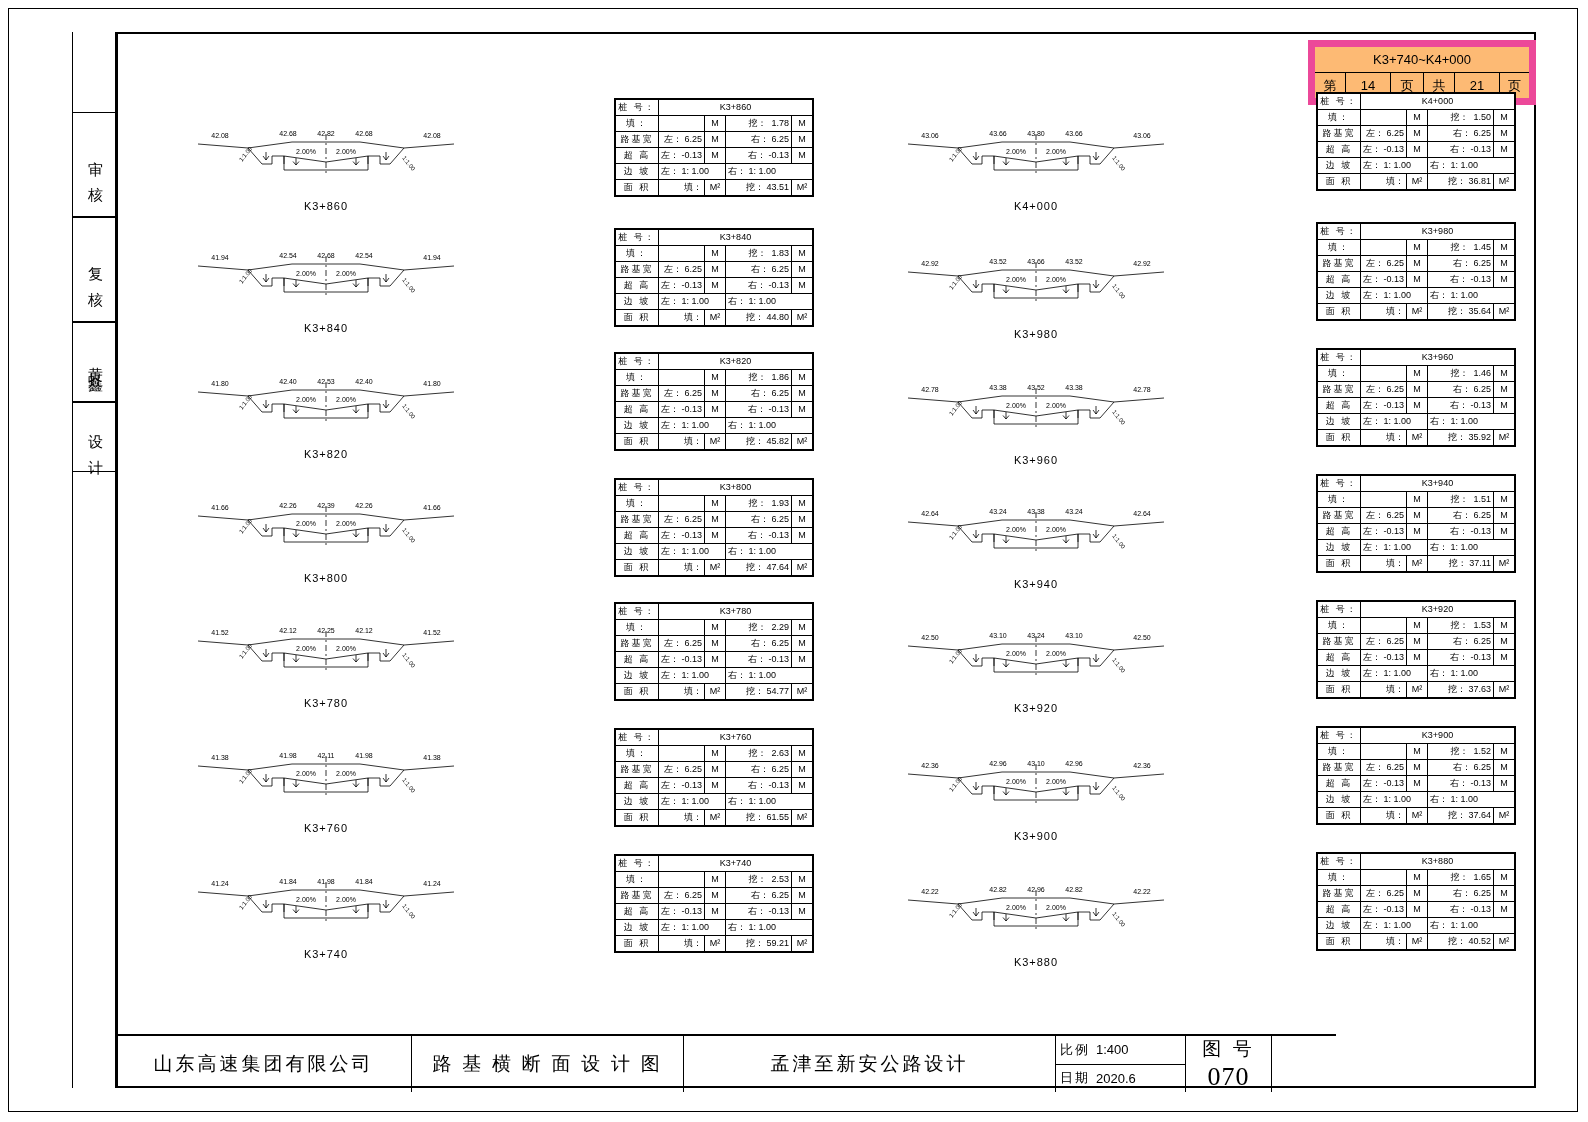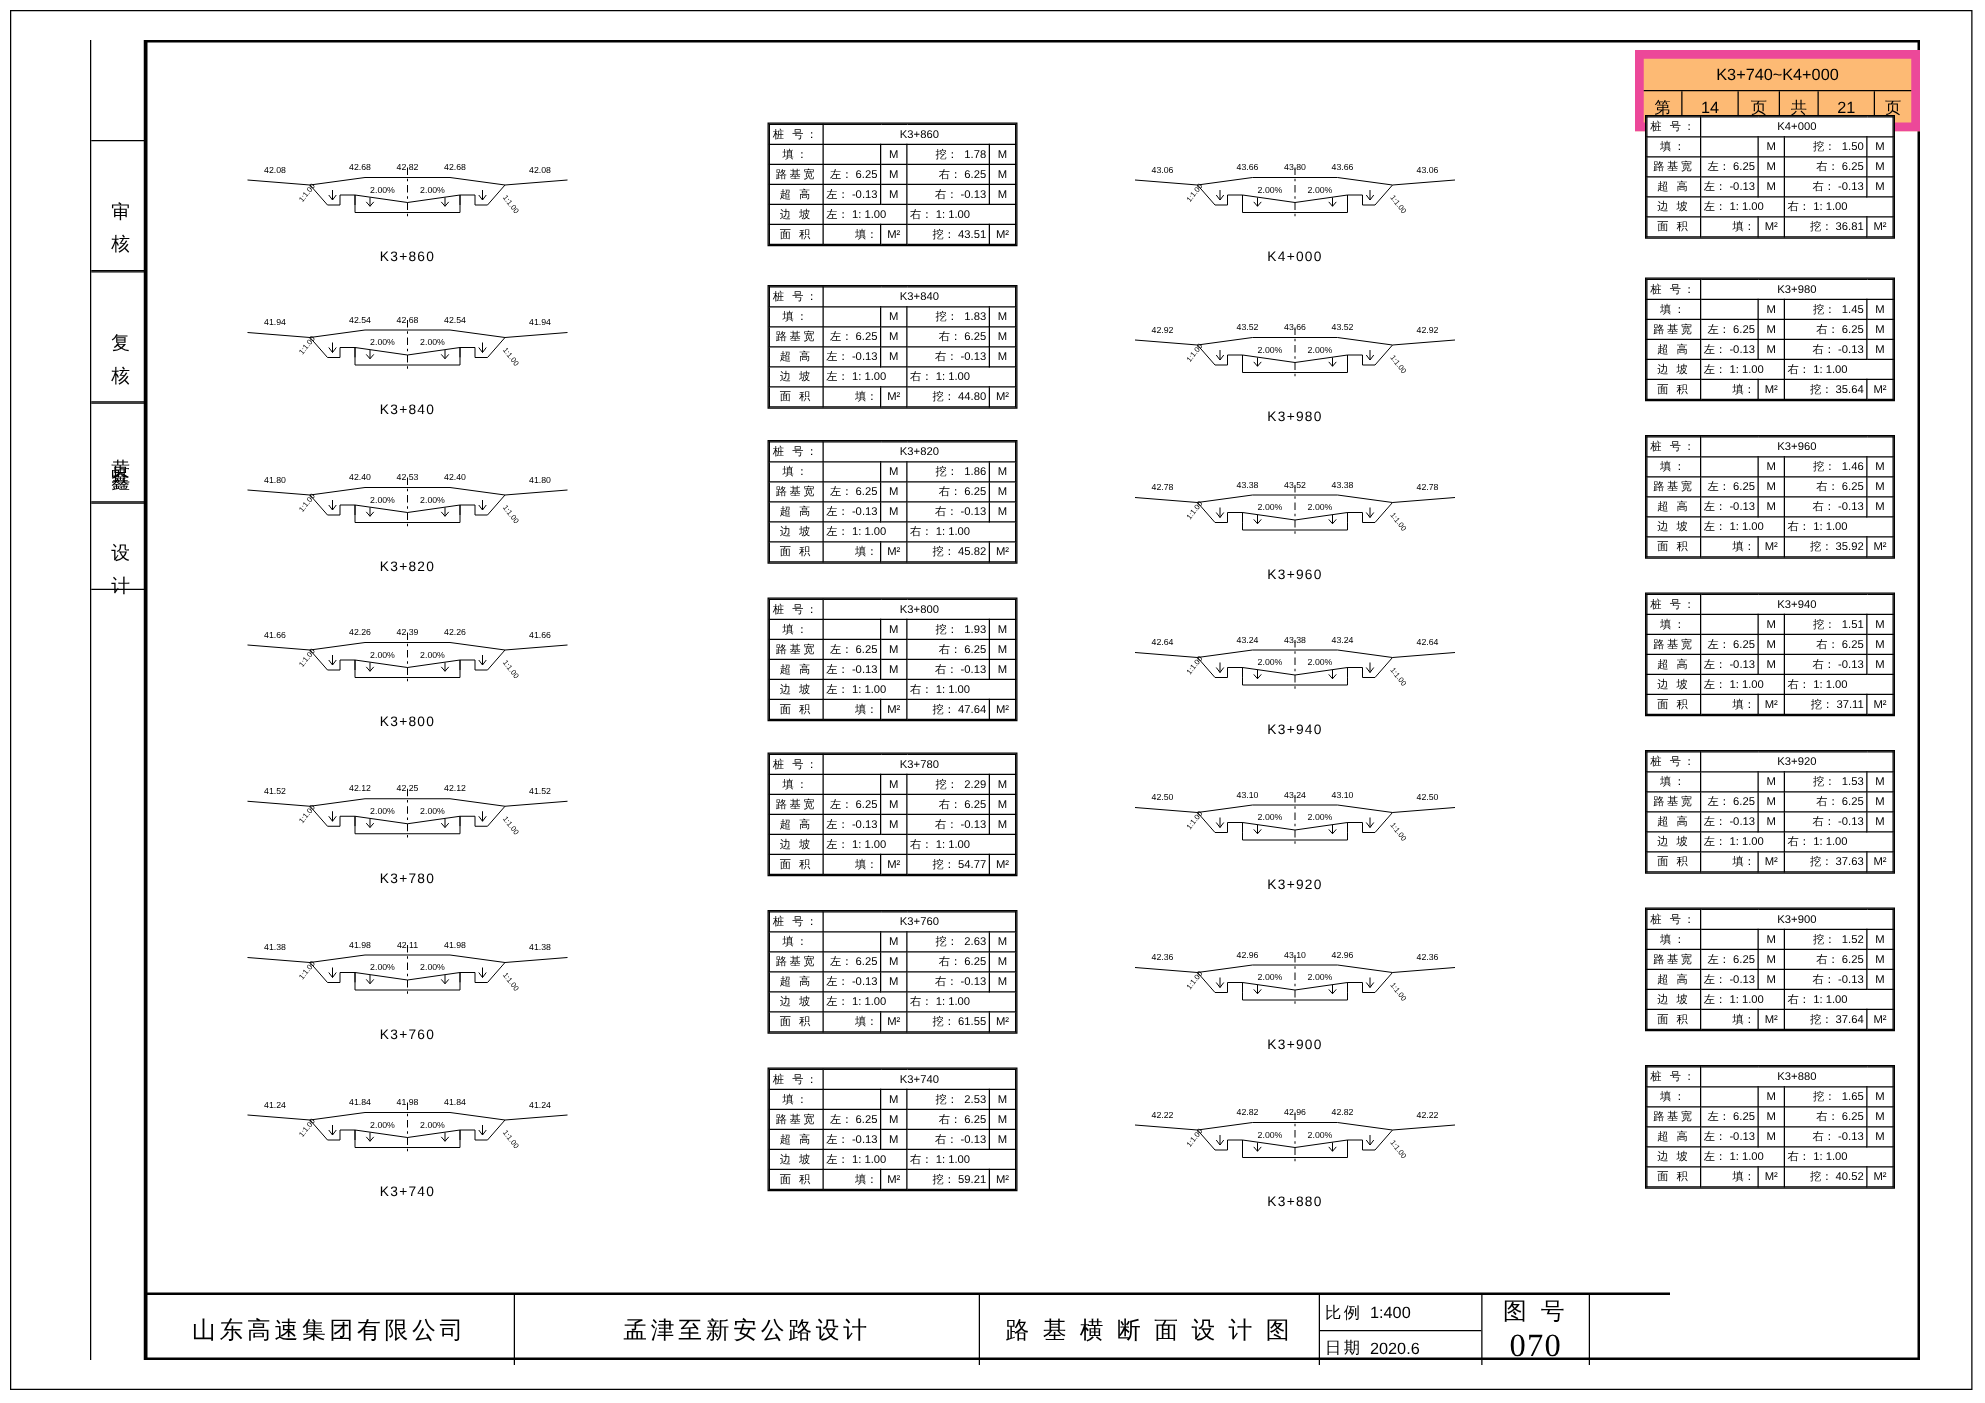--- a/index.html
+++ b/index.html
@@ -1224,22 +1224,22 @@
       <td class="r">挖：&nbsp;40.52</td>
       <td class="c">M²</td>
     </tr>
   </tbody>
         </table>
       </div>
     </div>
 
   <div class="titlebar">
     <div class="tb-cell tb-big" style="width:296px">山东高速集团有限公司</div>
+    <div class="tb-cell tb-big" style="width:272px">路 基 横 断 面 设 计 图</div>
     <div class="tb-cell tb-big" style="width:372px">孟津至新安公路设计</div>
-    <div class="tb-cell tb-big" style="width:272px">路 基 横 断 面 设 计 图</div>
     <div class="tb-stack" style="width:130px">
       <div class="tb-srow">
         <span class="k">比例</span>
         <span>1:400</span>
       </div>
       <div class="tb-srow">
         <span class="k">日期</span>
         <span>2020.6</span>
       </div>
     </div>

